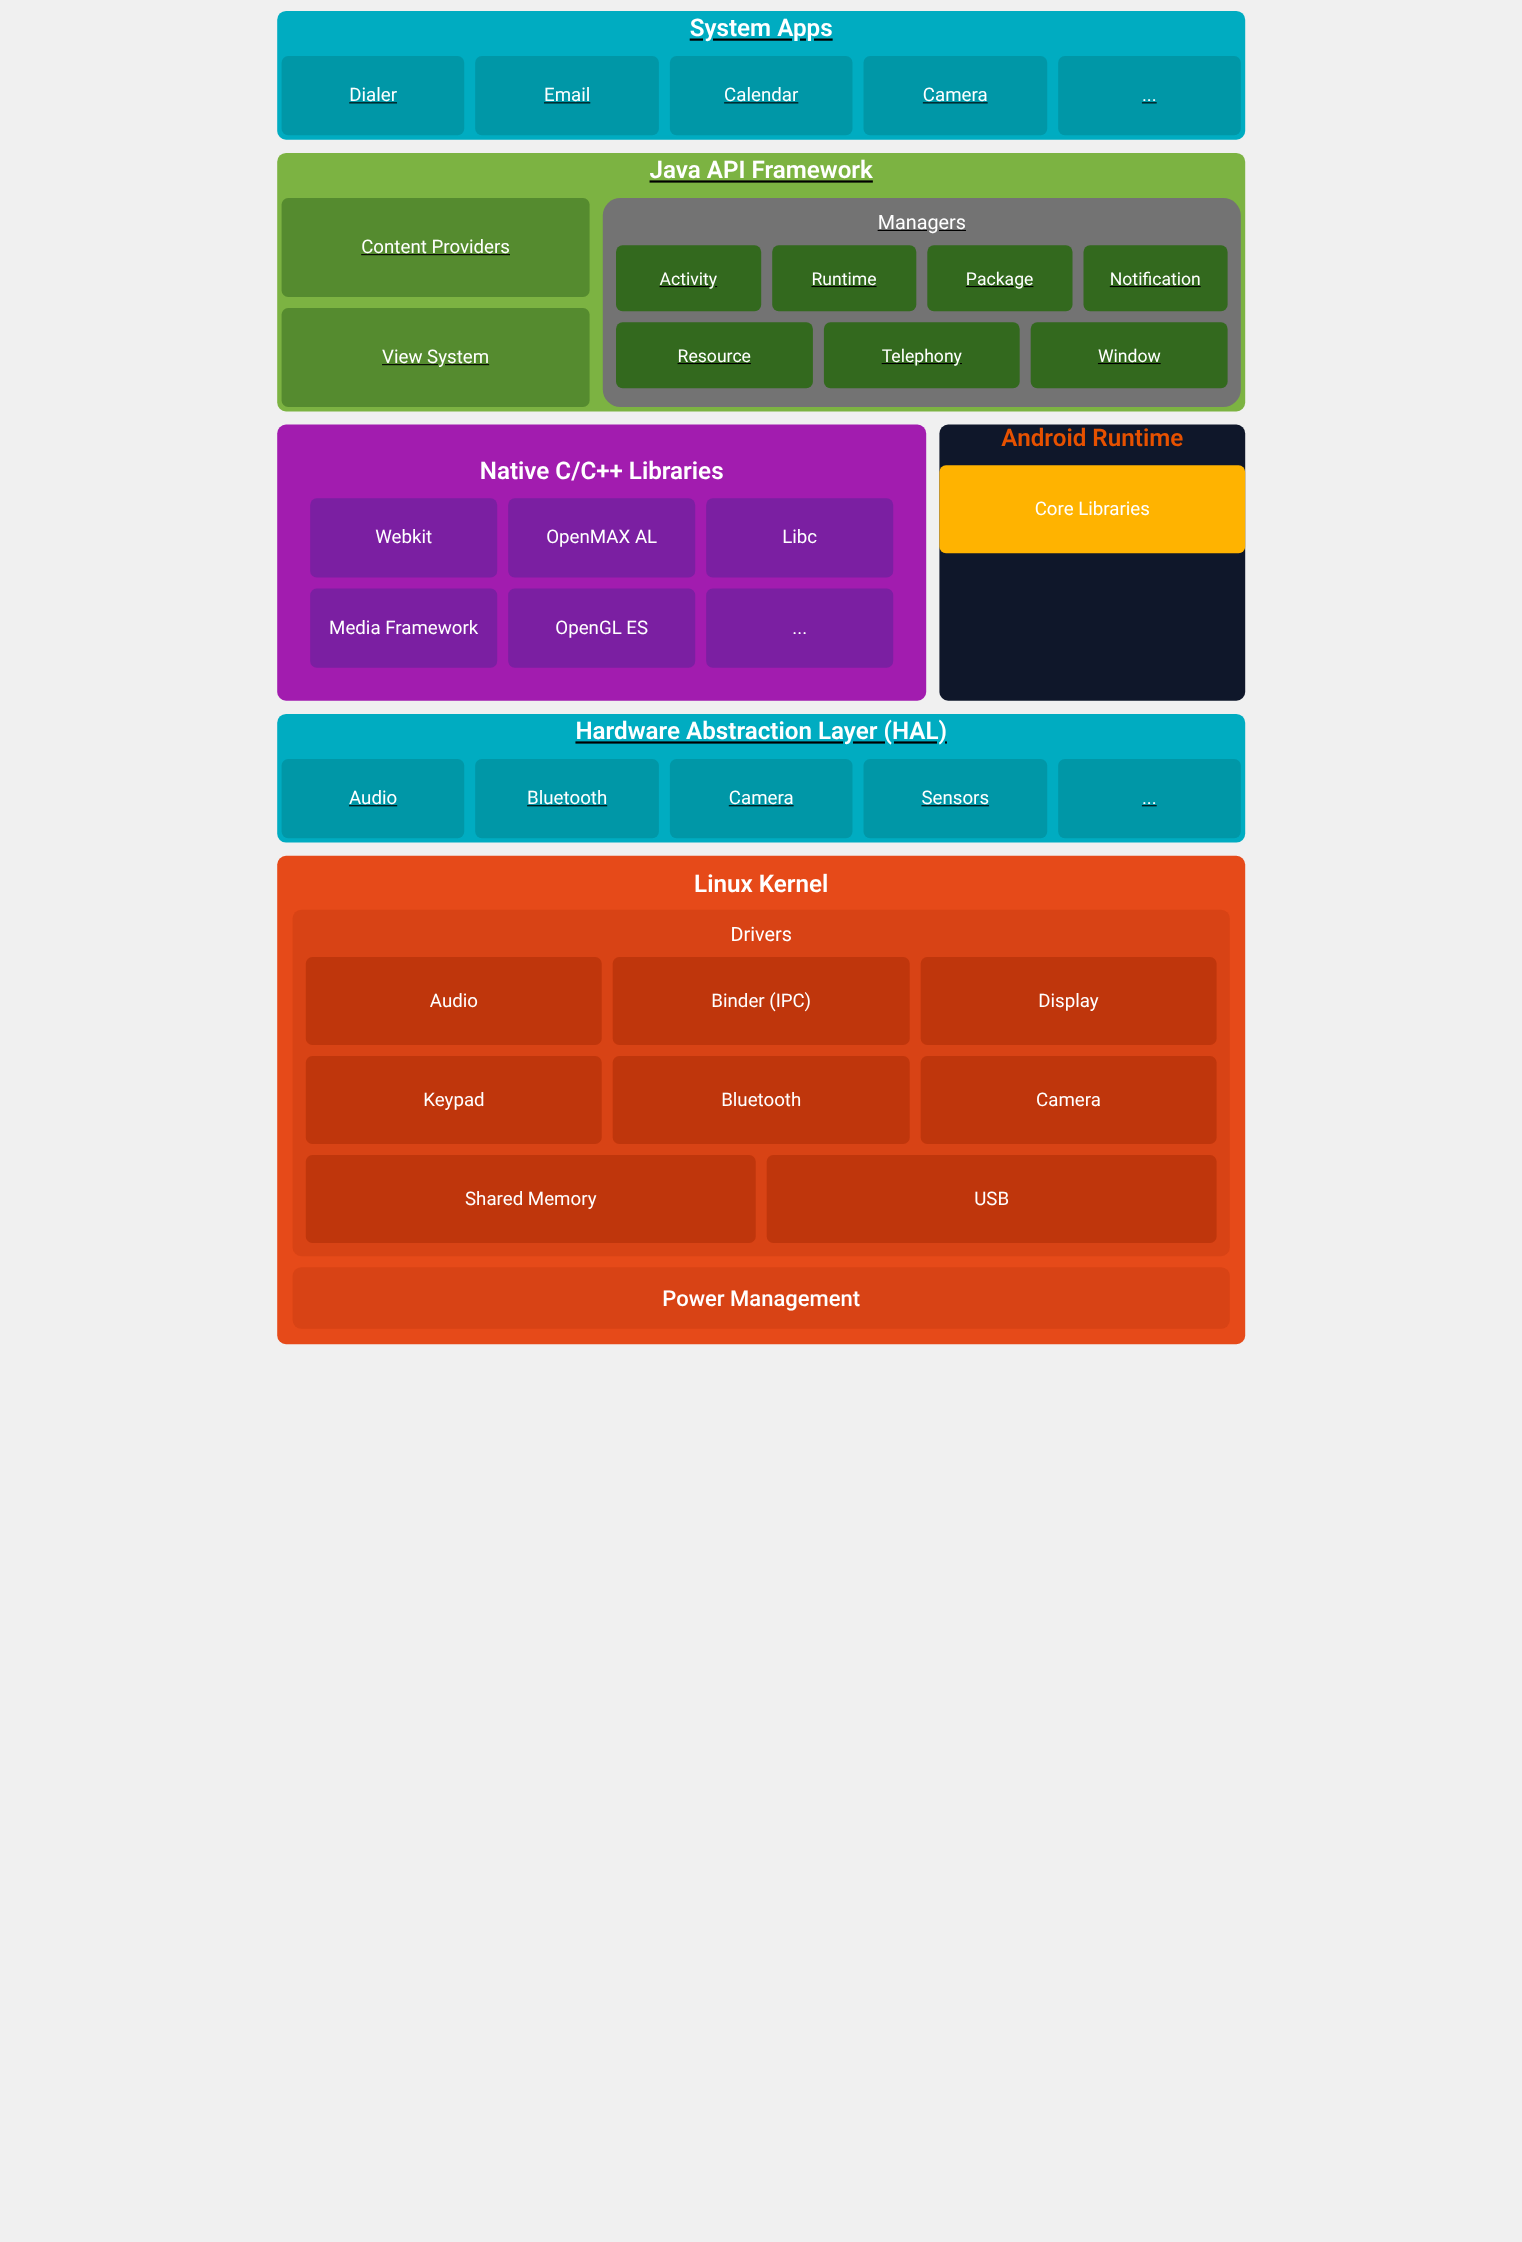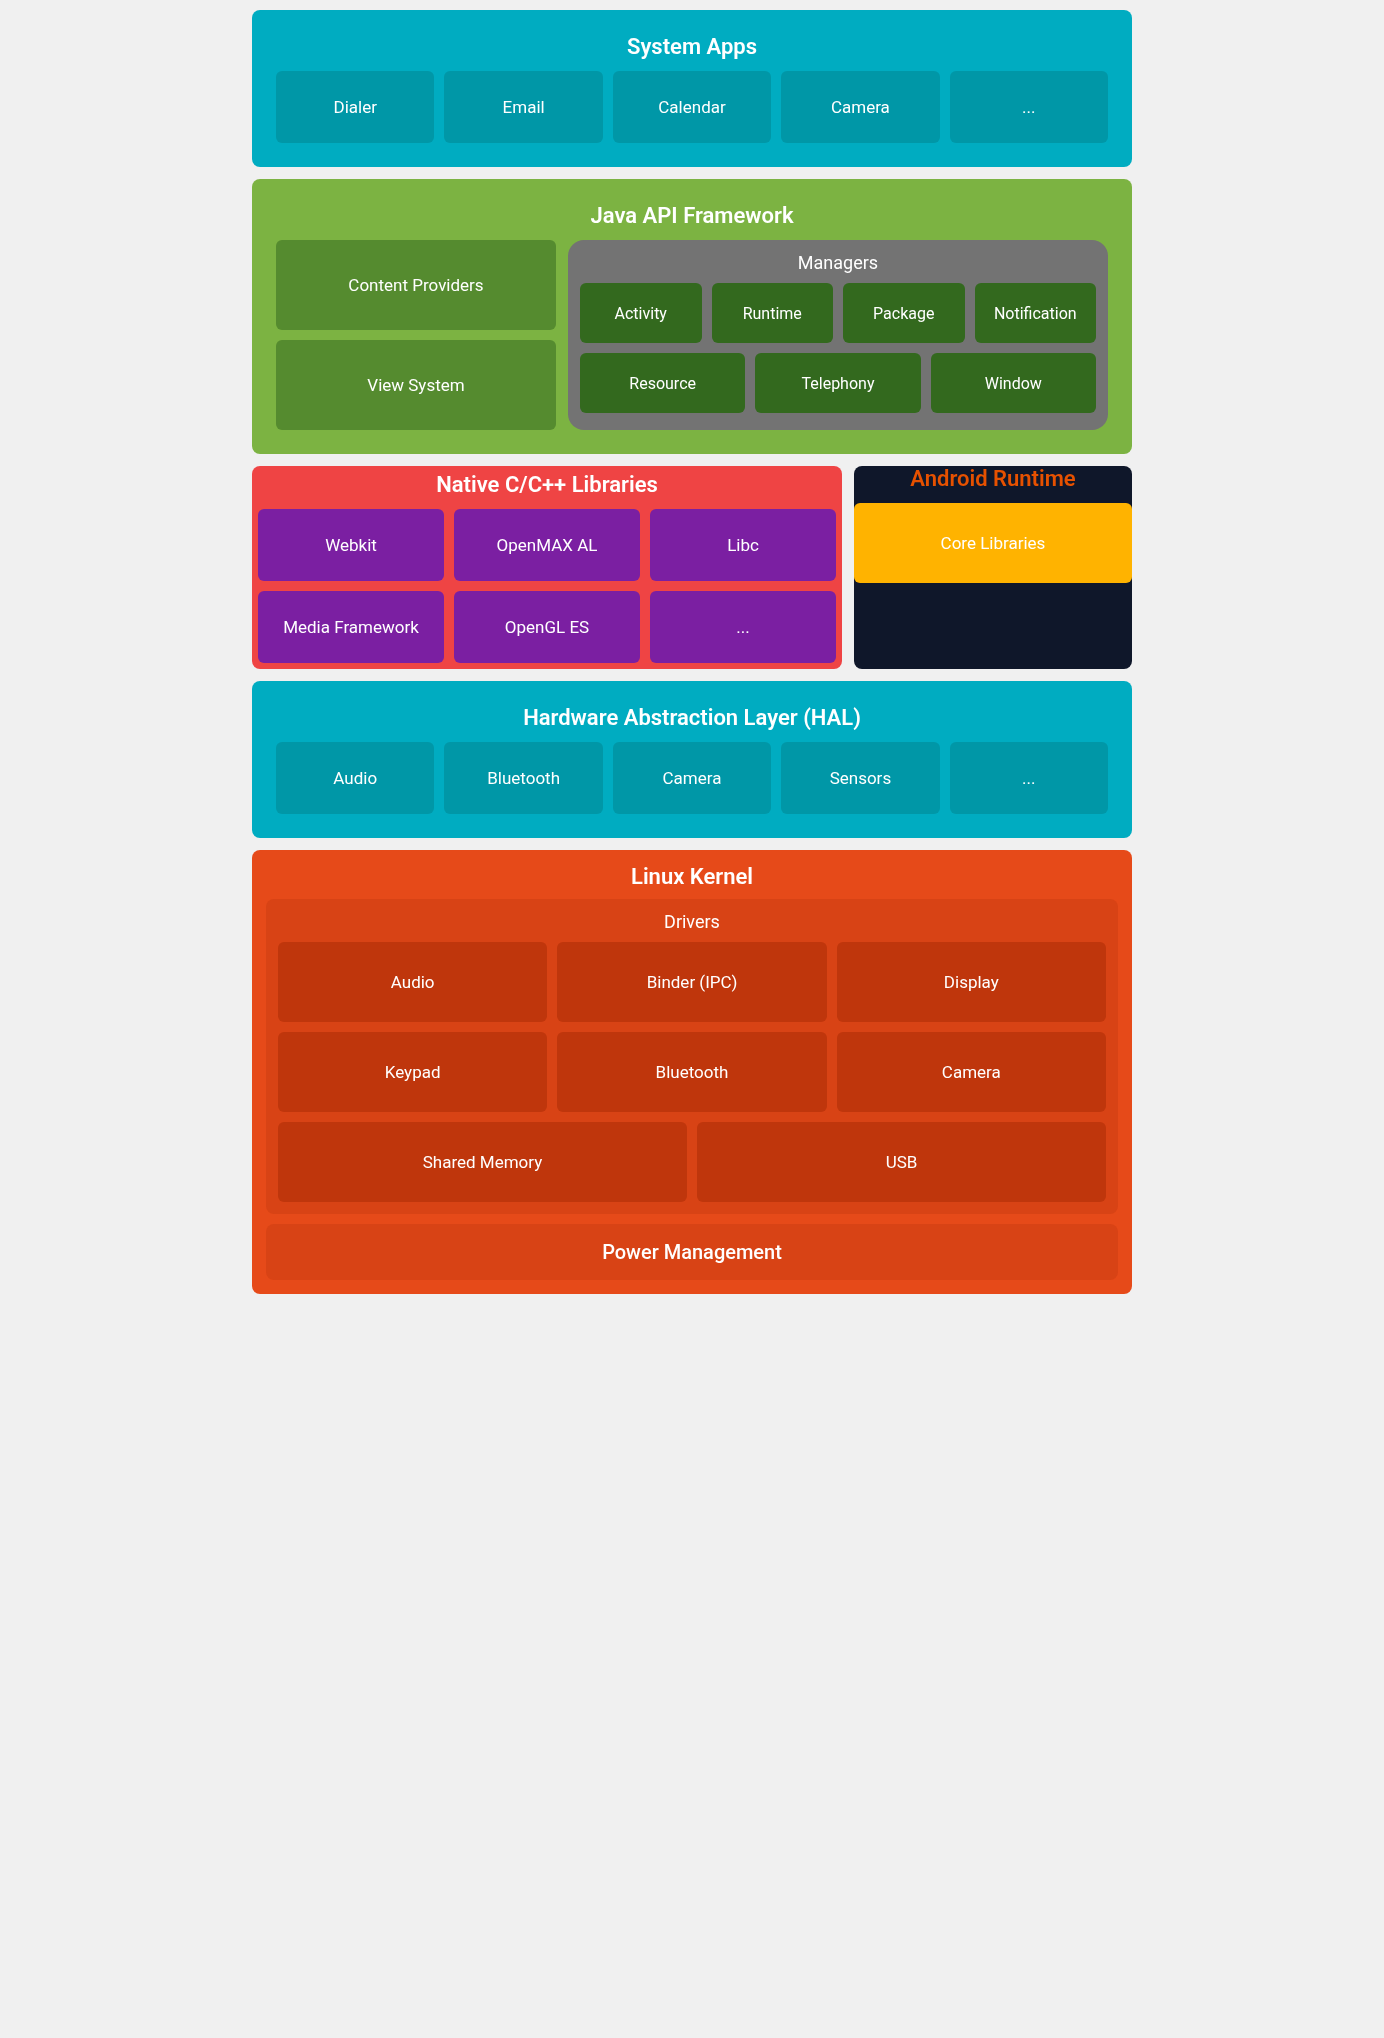--- a/index.html
+++ b/index.html
@@ -5,22 +5,23 @@
     * { box-sizing: border-box; margin: 0; padding: 0; }
     body {
       background: #f0f0f0;
       font-family: 'Roboto', Arial, sans-serif;
       width: 900px;
       margin: 0 auto;
       padding: 10px;
     }
     .layer {
       border-radius: 8px;
-      padding: 24px;
+      padding: 4px;
       margin-bottom: 12px;
+      text-decoration: underline;
     }
     .layer-title {
       text-align: center;
       font-size: 22px;
       font-weight: 600;
       color: white;
       margin-bottom: 12px;
     }
     .tile {
       border-radius: 6px;
@@ -48,21 +49,21 @@
     .managers-title { color: white; font-size: 18px; text-align: center; margin-bottom: 10px; }
     .managers-row { display: flex; gap: 10px; margin-bottom: 10px; }
     .managers-row .tile { flex: 1; height: 60px; background: #33691E; font-size: 16px; }
     .managers-row-2 { display: flex; gap: 10px; justify-content: center; }
     .managers-row-2 .tile { flex: 1; height: 60px; background: #33691E; font-size: 16px; }
 
     
     .native-runtime-row { display: flex; gap: 12px; margin-bottom: 12px; }
 
     
-    .native-layer { background: #ef4444; border-radius: 8px; padding: 6px; flex: 0 0 590px; }
+    .native-layer { background: #a21caf; border-radius: 8px; padding: 30px; flex: 0 0 590px; }
     .native-title { text-align: center; font-size: 22px; font-weight: 600; color: white; margin-bottom: 12px; }
     .native-tiles { display: flex; flex-direction: column; gap: 10px; }
     .native-row { display: flex; gap: 10px; }
     .native-row .tile { flex: 1; height: 72px; background: #7B1FA2; }
 
     
     .runtime-layer { background: #0f172a; border-radius: 8px; padding: 0; flex: 1; }
     .runtime-title { text-align: center; font-size: 22px; font-weight: 600; color: #E65100; margin-bottom: 12px; }
     .runtime-tiles { display: flex; flex-direction: column; gap: 10px; }
     .runtime-tiles .tile { background: #FFB300; height: 80px; color: white; font-size: 17px; }

